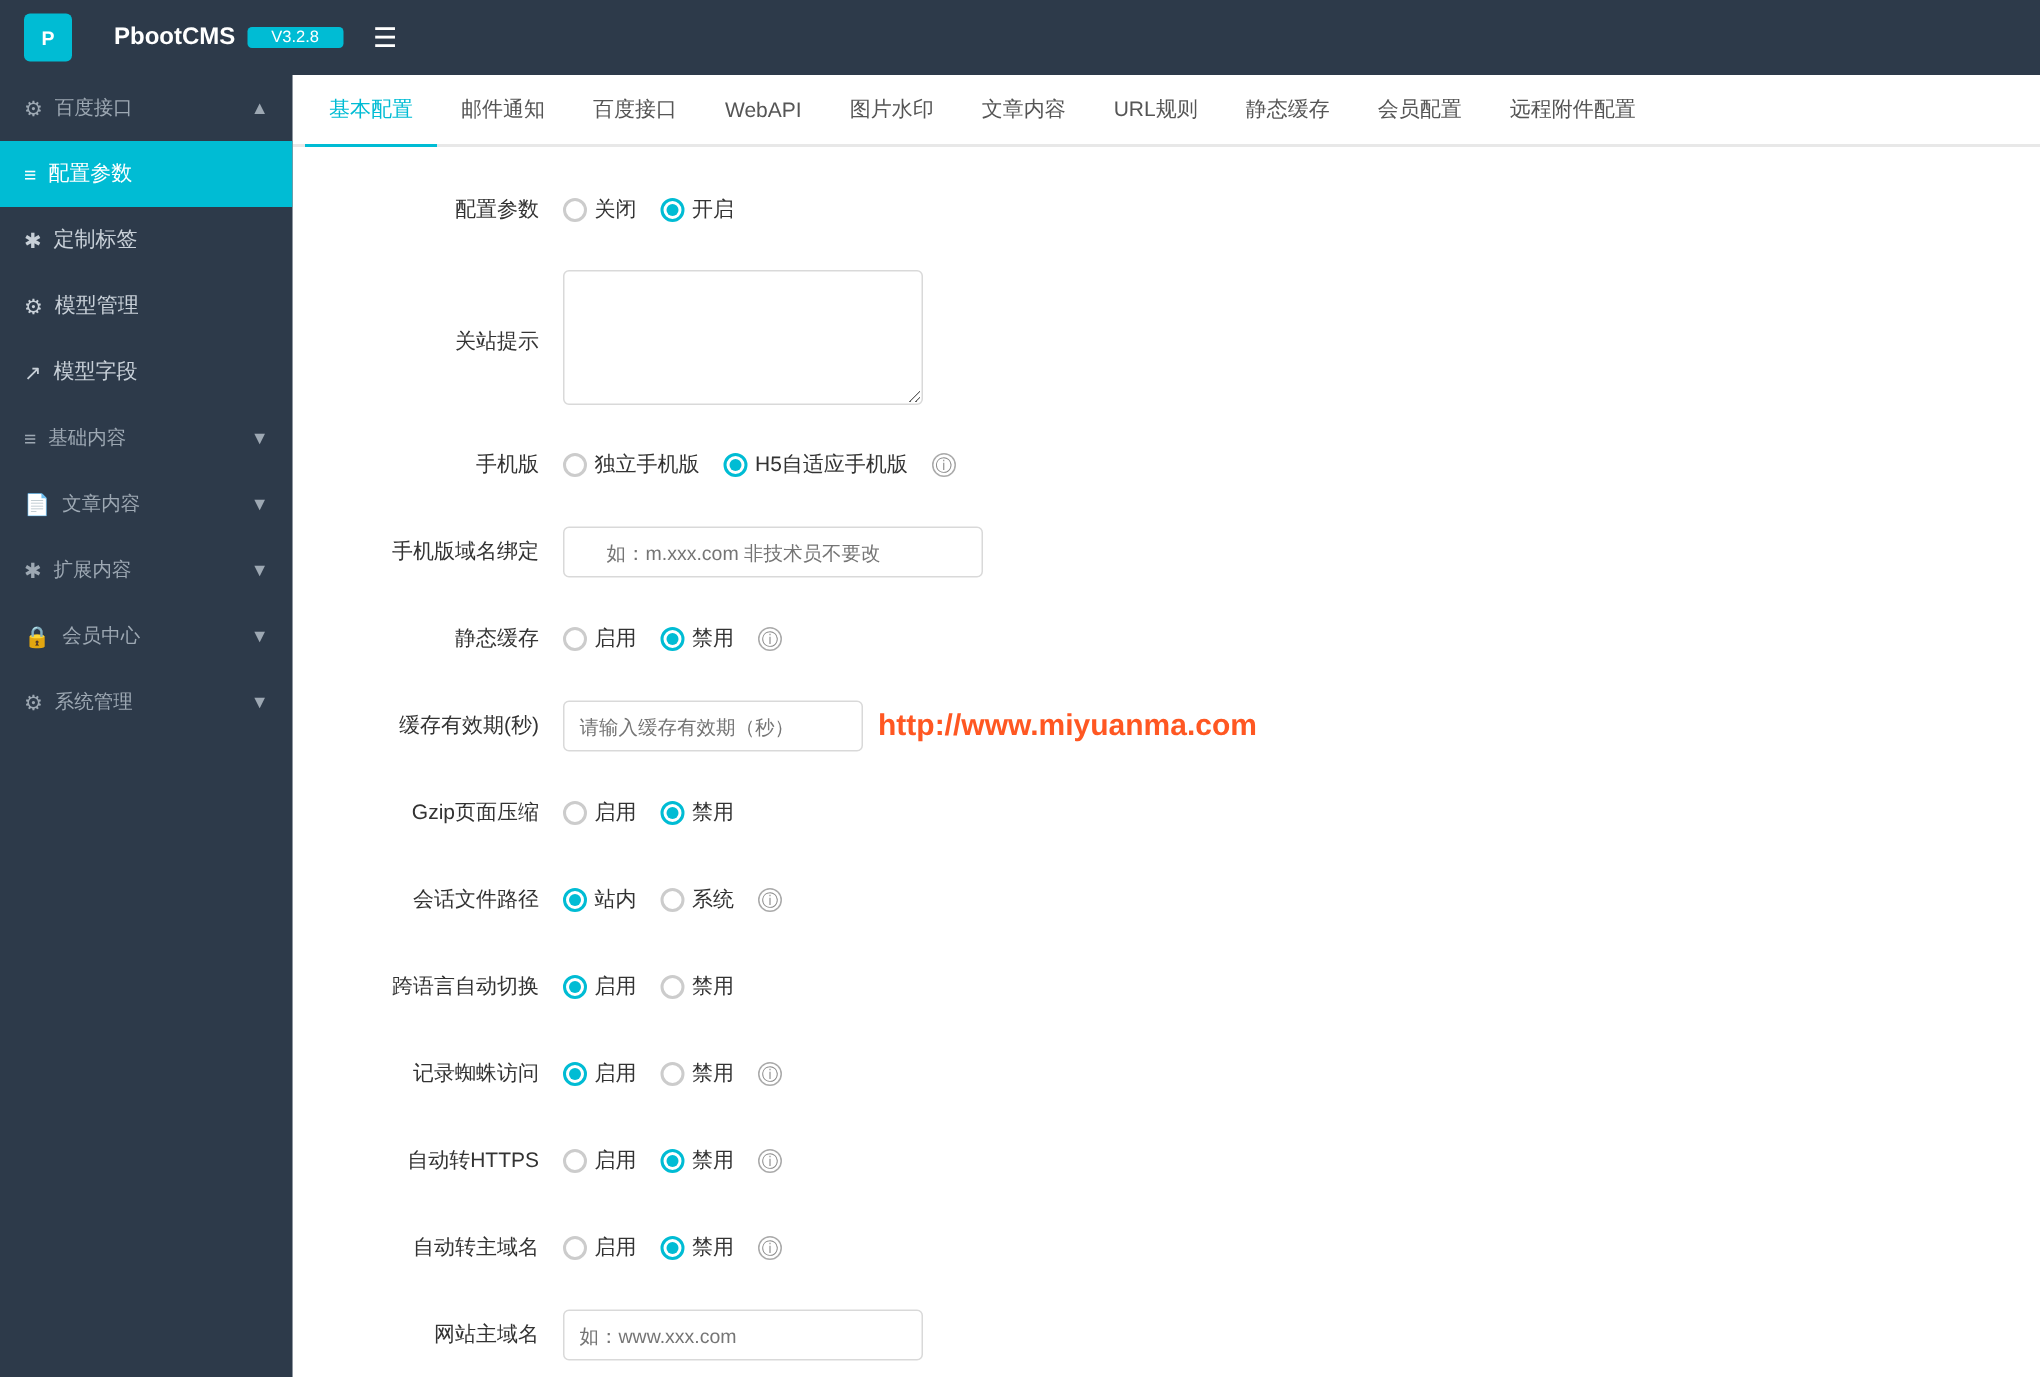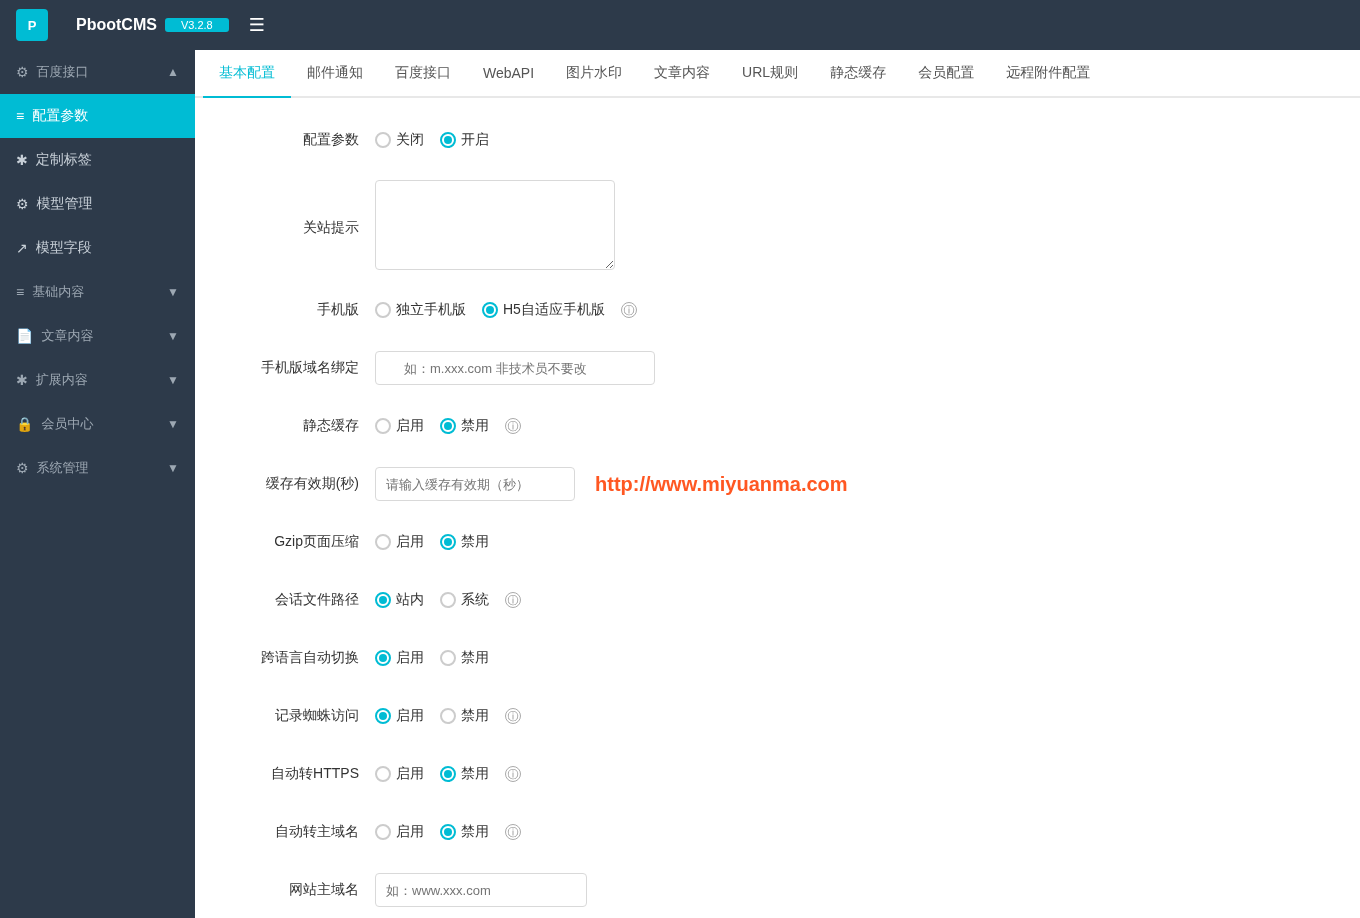--- a/index.html
+++ b/index.html
@@ -383,21 +383,21 @@
               <div class="radio-circle checked"></div>
               <span>禁用</span>
             </label>
           </div>
           <span class="info-icon">ⓘ</span>
         </div>
       </div>
 
       <div class="form-row">
         <div class="form-label">缓存有效期(秒)</div>
-        <div class="form-control" style="display: flex; align-items: center; gap: 10px;">
+        <div class="form-control" style="display: flex; align-items: center; gap: 0;">
           <input type="text" class="form-input" style="width: 200px;" placeholder="请输入缓存有效期（秒）">
           <span class="watermark">http://www.miyuanma.com</span>
         </div>
       </div>
 
       <div class="form-row">
         <div class="form-label">Gzip页面压缩</div>
         <div class="form-control">
           <div class="radio-group">
             <label class="radio-item">
@@ -492,19 +492,19 @@
               <span>禁用</span>
             </label>
           </div>
           <span class="info-icon">ⓘ</span>
         </div>
       </div>
 
       <div class="form-row">
         <div class="form-label">网站主域名</div>
         <div class="form-control">
-          <input type="text" class="form-input" style="width: 212px;" placeholder="如：www.xxx.com">
+          <input type="text" class="form-input" style="width: 240px;" placeholder="如：www.xxx.com">
         </div>
       </div>
 
     </div>
   </div>
 </div>
 
 </body></html>

